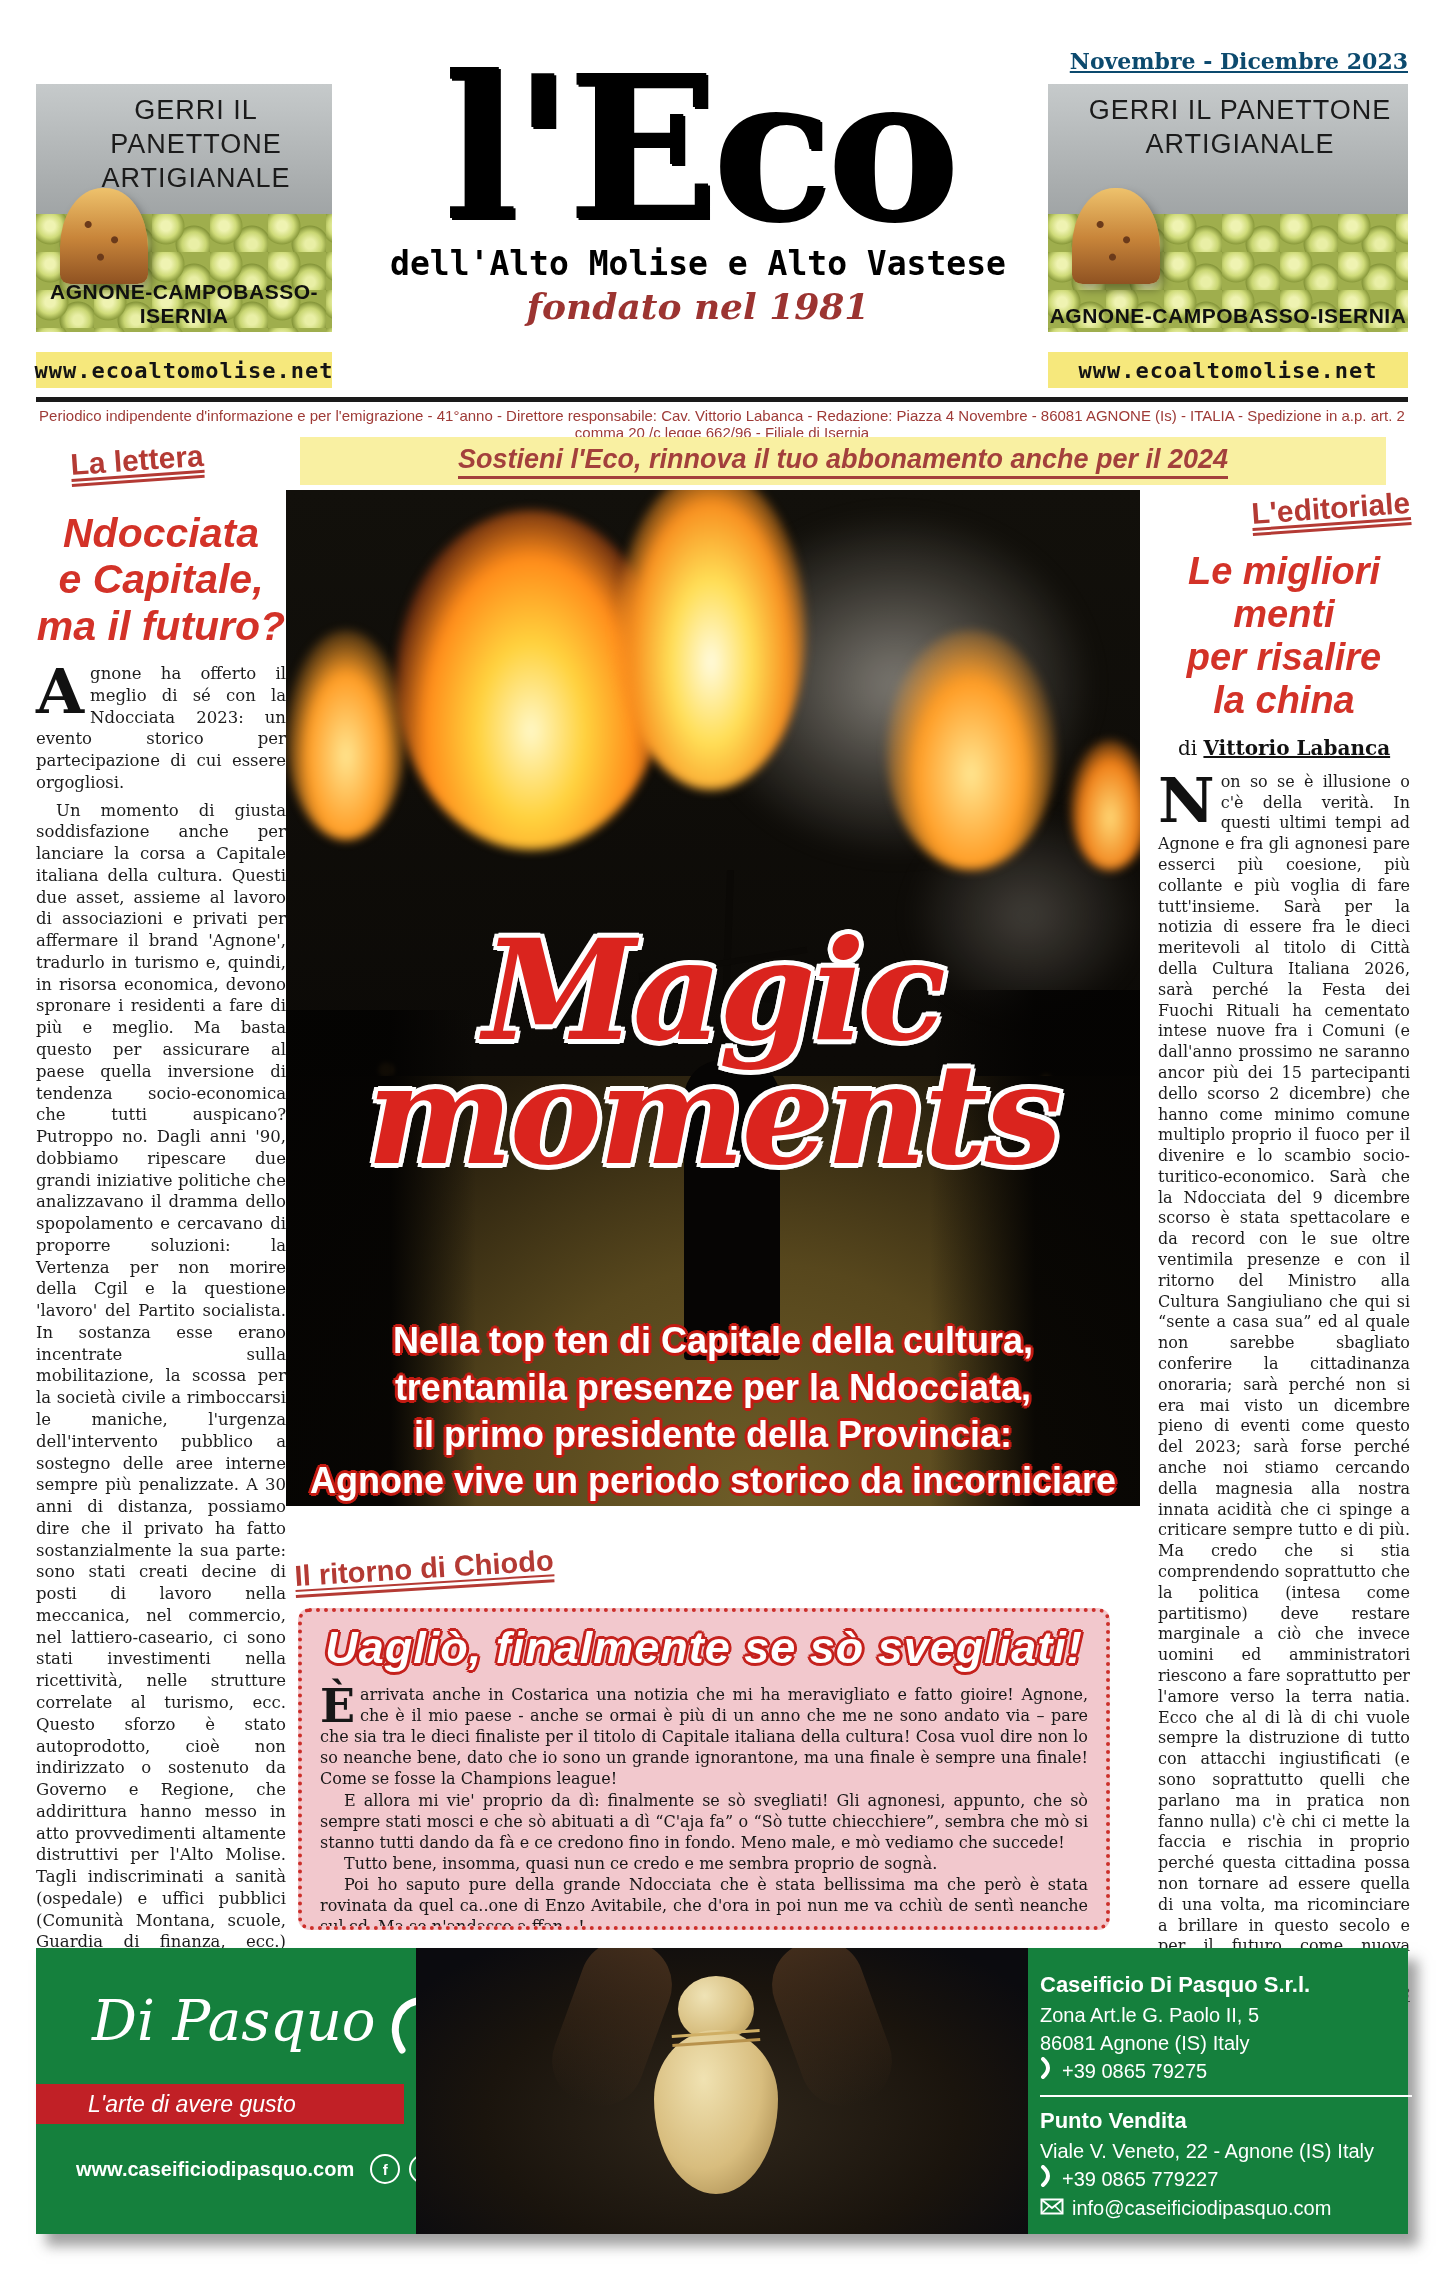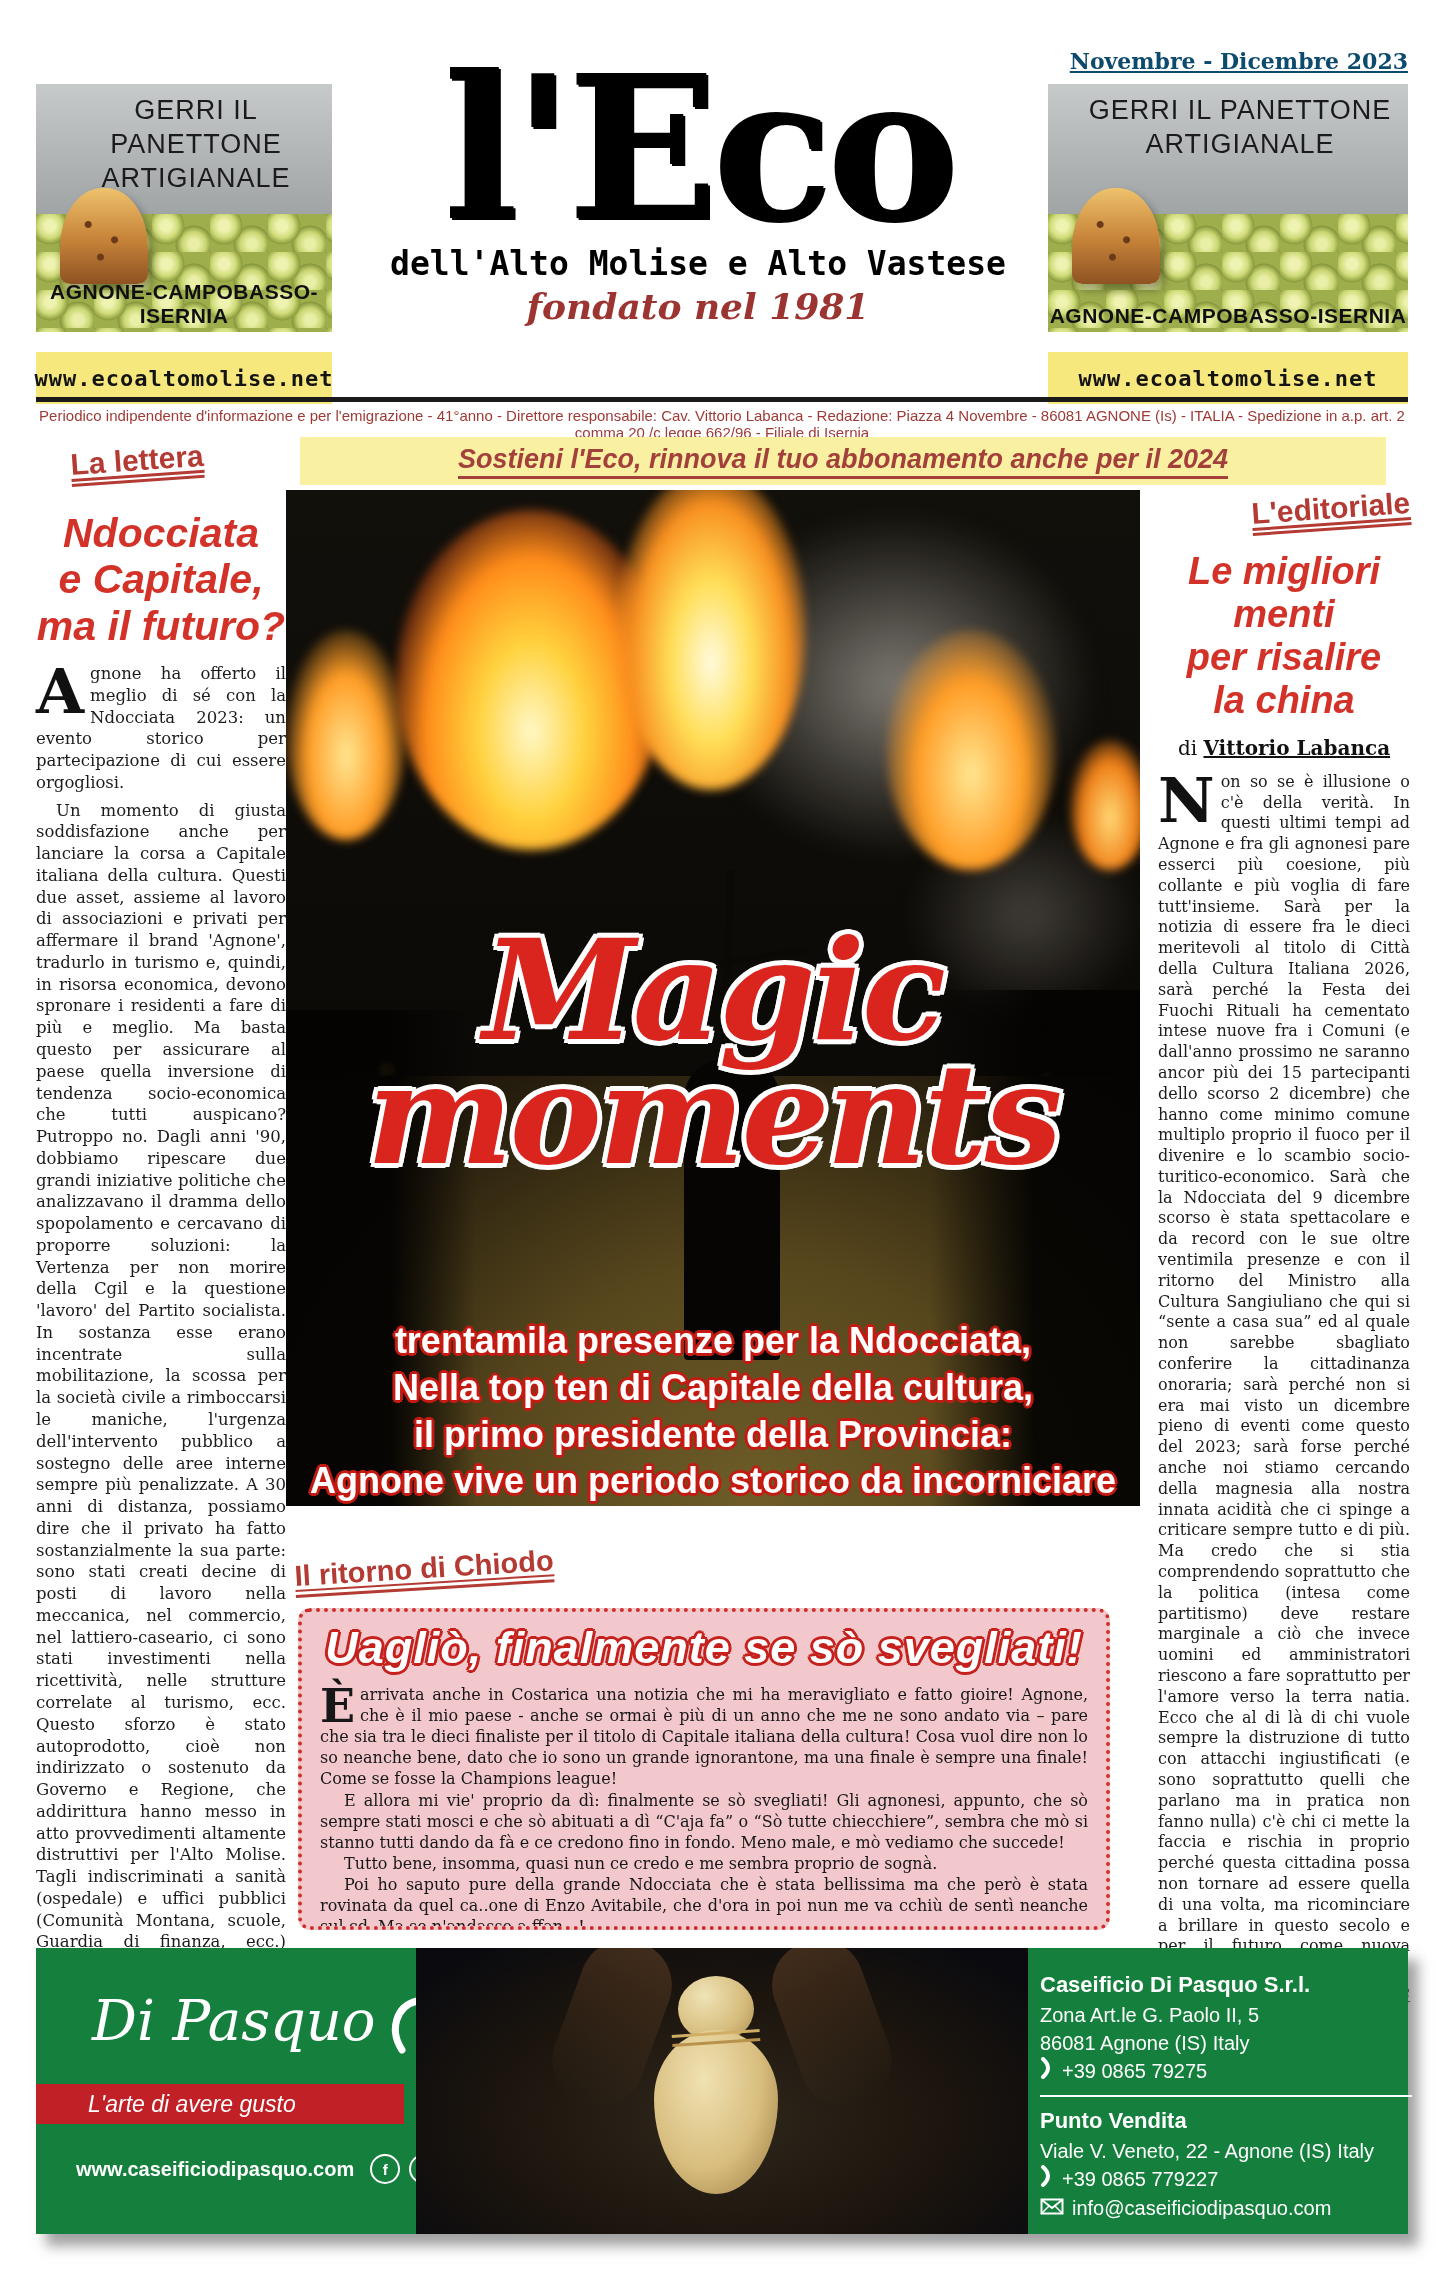--- a/index.html
+++ b/index.html
@@ -25,21 +25,21 @@
   .panettone{position:absolute;left:24px;bottom:48px;width:88px;height:96px;
     background:
       radial-gradient(circle at 32% 38%,#6b3a1a 0 3px,rgba(0,0,0,0) 4px),
       radial-gradient(circle at 62% 54%,#6b3a1a 0 3px,rgba(0,0,0,0) 4px),
       radial-gradient(circle at 46% 72%,#6b3a1a 0 3px,rgba(0,0,0,0) 4px),
       linear-gradient(180deg,#eec26c 0%,#c8853a 52%,#8f5222 100%);
     border-radius:48% 48% 12% 12% / 62% 62% 10% 10%;box-shadow:4px 6px 10px rgba(0,0,0,.35);}
   .ad-cities{position:absolute;left:0;right:0;bottom:4px;text-align:center;font-weight:bold;
     font-size:21px;color:#101010;letter-spacing:.5px;}
 
-  .url{position:absolute;top:352px;height:52px;background:#f6e87c;display:flex;align-items:center;
+  .url{position:absolute;top:352px;height:36px;background:#f6e87c;display:flex;align-items:center;
     justify-content:center;font-family:"DejaVu Sans Mono",monospace;font-weight:bold;font-size:22px;
     letter-spacing:1px;color:#141414;}
   .url-left{left:36px;width:296px;}
   .url-right{left:1048px;width:360px;}
 
   .masthead{position:absolute;left:348px;top:52px;width:700px;text-align:center;}
   .logo{font-family:"DejaVu Serif",serif;font-weight:bold;font-size:198px;line-height:.98;
     color:#000;letter-spacing:-6px;text-shadow:2px 2px 0 #000;}
   .mh-sub{font-family:"DejaVu Sans Mono",monospace;font-weight:bold;font-size:33px;color:#000;margin-top:-2px;}
   .mh-founded{font-family:"DejaVu Serif",serif;font-style:italic;font-weight:bold;font-size:36px;
@@ -243,22 +243,22 @@
     <div class="crowd-right" data-name="crowd-silhouette"></div>
     <div class="pole" data-name="ndoccia-pole"></div>
     <div class="crossbar1" data-name="ndoccia-crossbar"></div>
     <div class="crossbar2" data-name="ndoccia-crossbar"></div>
     <div class="person" data-name="torch-bearer-silhouette"></div>
     <div class="magic" data-name="feature-title">
       <div class="l1" data-name="feature-title-line1">Magic</div>
       <div class="l2" data-name="feature-title-line2">moments</div>
     </div>
     <div class="photo-sub" data-name="feature-subtitle">
+      <div data-name="feature-subtitle-line">Nella top ten di Capitale della cultura,</div>
       <div data-name="feature-subtitle-line">trentamila presenze per la Ndocciata,</div>
-      <div data-name="feature-subtitle-line">Nella top ten di Capitale della cultura,</div>
       <div data-name="feature-subtitle-line">il primo presidente della Provincia:</div>
       <div data-name="feature-subtitle-line">Agnone vive un periodo storico da incorniciare</div>
     </div>
   </div>
 
   <div class="right-col" data-name="editorial-article">
     <div style="text-align:center;">
       <span class="kicker kicker-editoriale" data-name="section-kicker-editoriale">L'editoriale</span>
     </div>
     <h2 class="col-head" data-name="editorial-headline">

